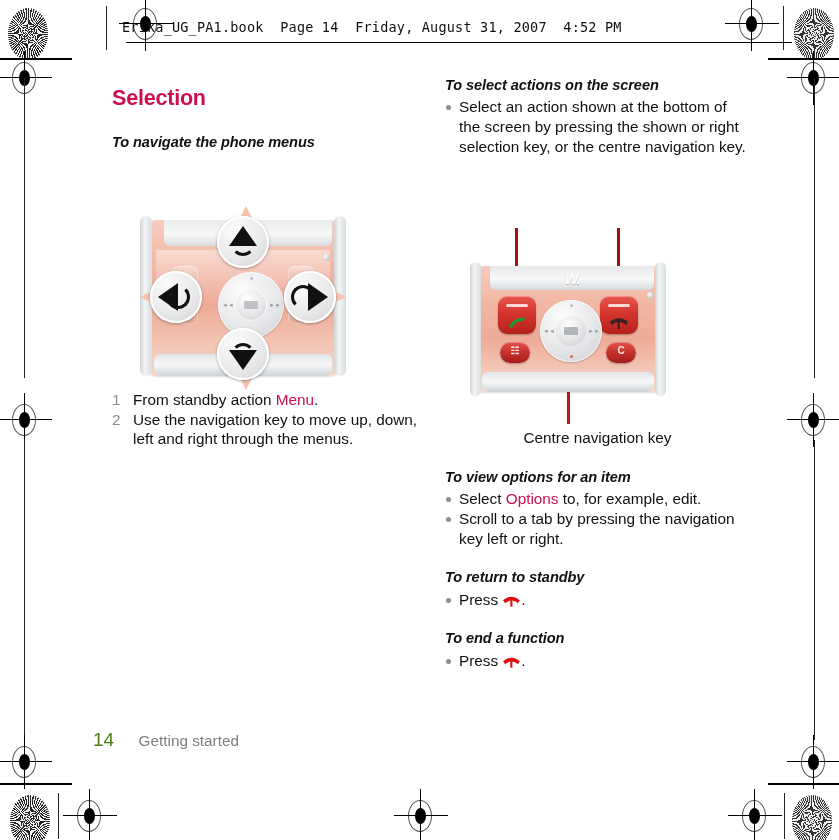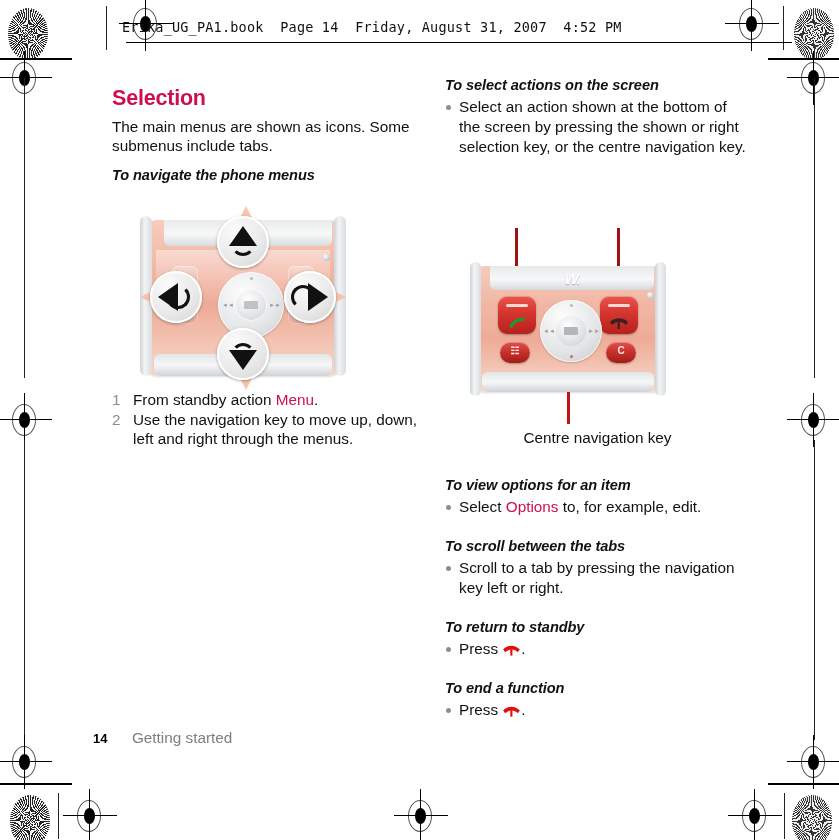--- a/index.html
+++ b/index.html
@@ -48,21 +48,21 @@
     margin:0 0 6px 0;font-size:21.5px;font-weight:700;color:#CE0E4E;
     letter-spacing:-.2px;line-height:1.15;
   }
   p.body{
     margin:0;font-size:15.3px;line-height:1.29;color:#111;
   }
   h2.task{
     margin:19px 0 3px 0;font-size:14.6px;font-weight:700;font-style:italic;color:#111;
     line-height:1.25;letter-spacing:-.1px;
   }
-  h2.task.first{margin-top:10px;}
+  h2.task.first{margin-top:22px;}
   h2.task.tight{margin-top:20px;}
 
   
   ul.bul{list-style:none;margin:0;padding:0;}
   ul.bul li{
     position:relative;padding-left:14px;font-size:15.3px;line-height:1.29;color:#111;
     margin-bottom:0;
   }
   ul.bul li:before{
     content:"";position:absolute;left:1px;top:8px;width:5px;height:5px;
@@ -225,21 +225,20 @@
   <div class="reg" style="left:797px;top:403px;">
     <div class="ring"></div>
       <div class="h"></div>
       <div class="v"></div>
       <div class="dot"></div>
   </div>
   <div class="vrule" style="left:814px;top:440px;height:300px;"></div>
 
   <div class="col col-left">
     <h1 class="sec">Selection</h1>
-    <p class="body">The main menus are shown as icons. Some submenus include tabs.</p>
 
     <h2 class="task first">To navigate the phone menus</h2>
   </div>
 
   <div class="illus1">
     <div class="ph-body">
       <div class="ph-sheen"></div>
       <div class="ph-screenbar"></div>
       <div class="sidekey" style="left:26px;top:46px;"></div>
       <div class="sidekey" style="right:26px;top:46px;"></div>
@@ -350,26 +349,25 @@
 
       <div class="ph2-bot"></div>
     </div>
     <div class="ph2-edgeL"></div>
     <div class="ph2-edgeR"></div>
   </div>
 
   <div class="caption" style="left:445px;top:429px;width:305px;">Centre navigation key</div>
 
   <div style="position:absolute;left:445px;top:468px;width:305px;">
-    <h2 class="task" style="margin-top:8px;">To view options for an item</h2>
+    <h2 class="task" style="margin-top:0;">To view options for an item</h2>
     <ul class="bul">
       <li><span>Select </span><span class="accent">Options</span><span> to, for example, edit.</span></li>
     </ul>
 
-    <h2 class="task tight">To scroll between the tabs</h2>
     <ul class="bul">
       <li>Scroll to a tab by pressing the navigation key left or right.</li>
     </ul>
 
     <h2 class="task tight">To return to standby</h2>
     <ul class="bul">
       <li><span>Press </span><span class="endkey"><svg width="19" height="13" viewBox="0 0 20 14">
               <path d="M1 7 C6 1.5 14 1.5 19 7 L16.8 10 C13 6 7 6 3.2 10 Z" fill="#E01010"></path>
               <rect x="8.7" y="6.6" width="2.3" height="7" fill="#E01010"></rect>
             </svg></span><span>.</span></li>
@@ -378,21 +376,21 @@
     <h2 class="task tight">To end a function</h2>
     <ul class="bul">
       <li><span>Press </span><span class="endkey"><svg width="19" height="13" viewBox="0 0 20 14">
               <path d="M1 7 C6 1.5 14 1.5 19 7 L16.8 10 C13 6 7 6 3.2 10 Z" fill="#E01010"></path>
               <rect x="8.7" y="6.6" width="2.3" height="7" fill="#E01010"></rect>
             </svg></span><span>.</span></li>
     </ul>
   </div>
 
   <div style="position:absolute;left:93px;top:729px;">
-    <span style="font-size:13px;font-weight:700;color:#000000;">14</span>
+    <span style="font-size:19px;font-weight:400;color:#4d7c0f;">14</span>
     <span style="font-size:15.3px;color:#7e7e7e;margin-left:20px;">Getting started</span>
   </div>
 
   <div class="reg" style="left:8px;top:745px;">
     <div class="ring"></div>
       <div class="h"></div>
       <div class="v"></div>
       <div class="dot"></div>
   </div>
   <div class="hrule" style="left:0px;top:783px;width:72px;"></div>

